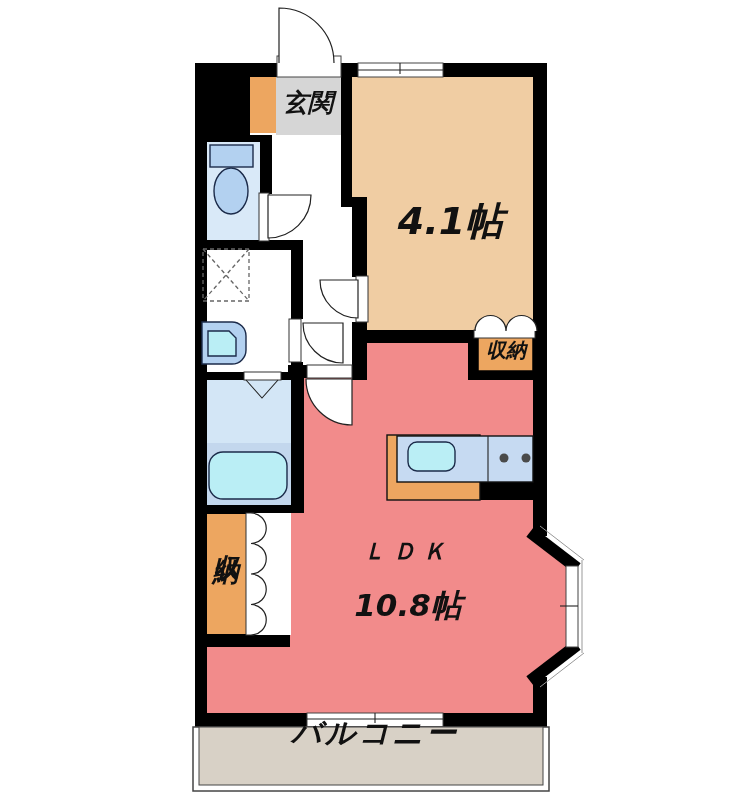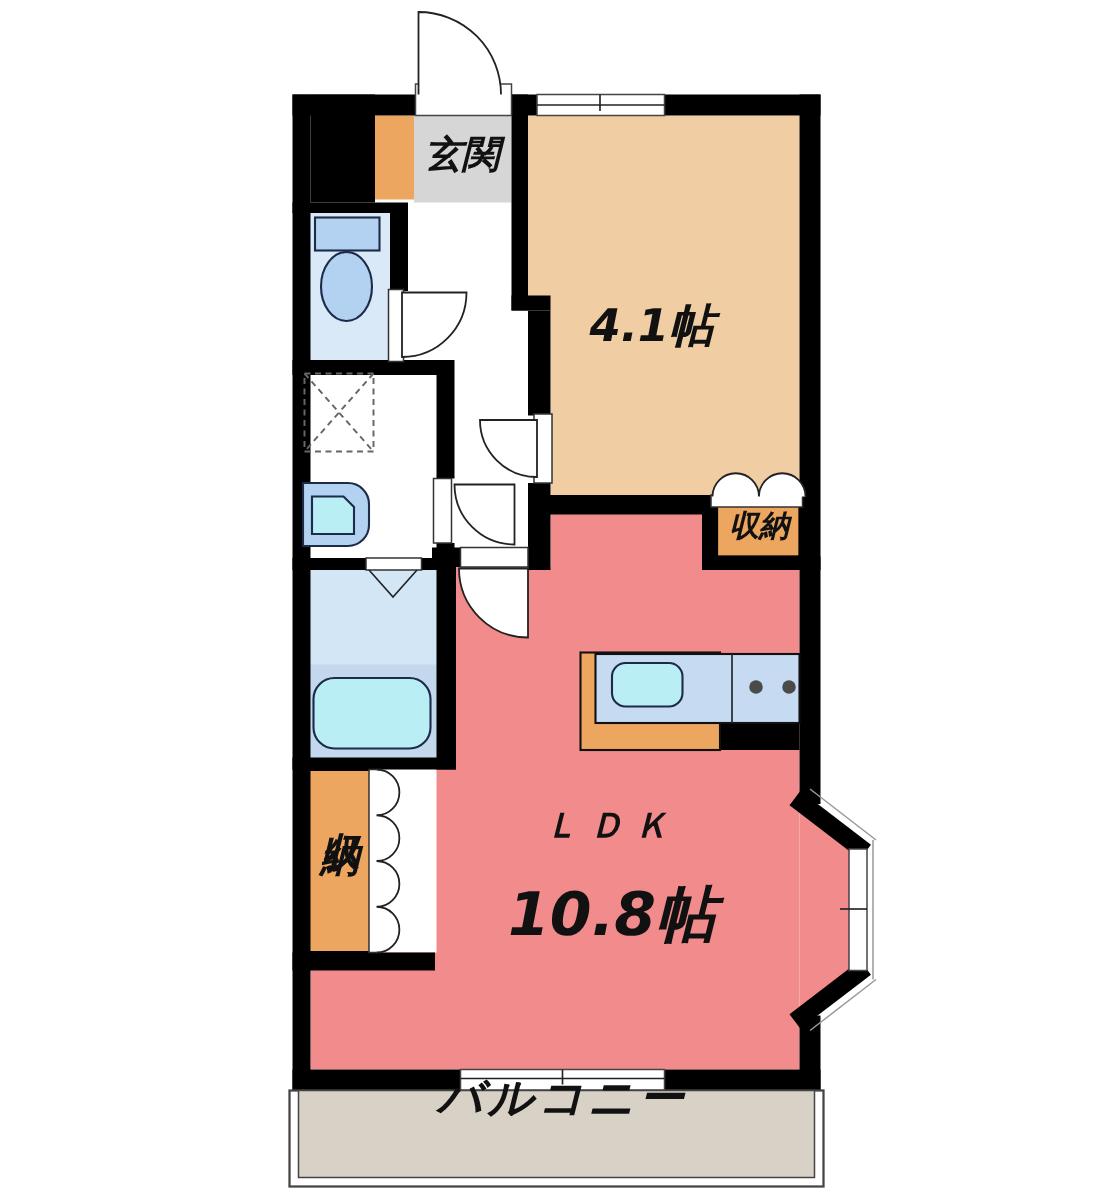--- a/index.html
+++ b/index.html
@@ -24,24 +24,24 @@
   .k-top{fill:var(--kitchen-counter-top,#c6daf2);stroke:#111;stroke-width:1.4;}
   .dash{fill:none;stroke:#666;stroke-width:1.3;stroke-dasharray:4 3;}
   .thin{stroke:#222;stroke-width:1.1;fill:none;}
   .gray-line{stroke:#999;stroke-width:1;fill:none;}
   .burner{fill:#4a4a4a;}
   
   .lbl{position:absolute;color:var(--text,#111);font-weight:bold;font-style:italic;
        text-align:center;line-height:1.05;white-space:nowrap;}
   .lbl-genkan{left:272px;top:90px;width:72px;font-size:25px;}
   .lbl-west-name{left:375px;top:150px;width:145px;font-size:37px;letter-spacing:3px;}
-  .lbl-west-size{left:362px;top:202px;width:145px;font-size:30px;}
+  .lbl-west-size{left:378px;top:202px;width:145px;font-size:38px;}
   .lbl-st-west{left:476px;top:340px;width:60px;font-size:20px;}
   .lbl-ldk-name{left:338px;top:539px;width:140px;font-size:23px;letter-spacing:7px;}
-  .lbl-ldk-size{left:333px;top:589px;width:150px;font-size:40px;}
+  .lbl-ldk-size{left:333px;top:589px;width:150px;font-size:31px;}
   .lbl-st-ldk{left:209px;top:534px;width:30px;height:86px;font-size:26px;
               writing-mode:vertical-rl;text-align:left;letter-spacing:4px;}
   .lbl-balcony{left:245px;top:717px;width:260px;font-size:30px;letter-spacing:3px;}
 </style>
 </head>
 <body>
 
 <div class="plan">
   <svg width="738" height="800" viewBox="0 0 738 800">
 

